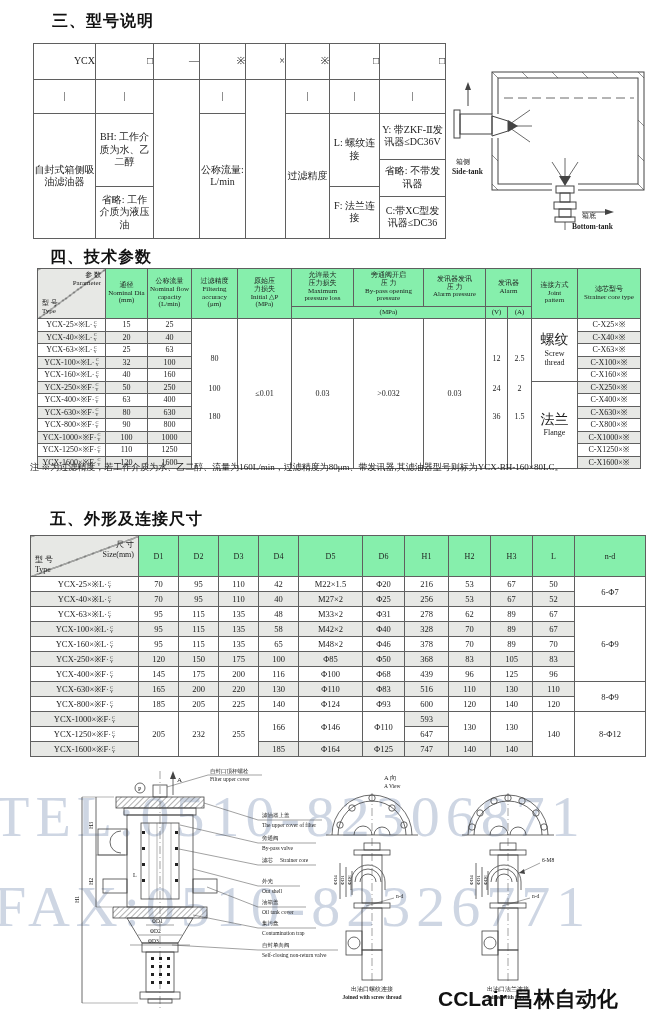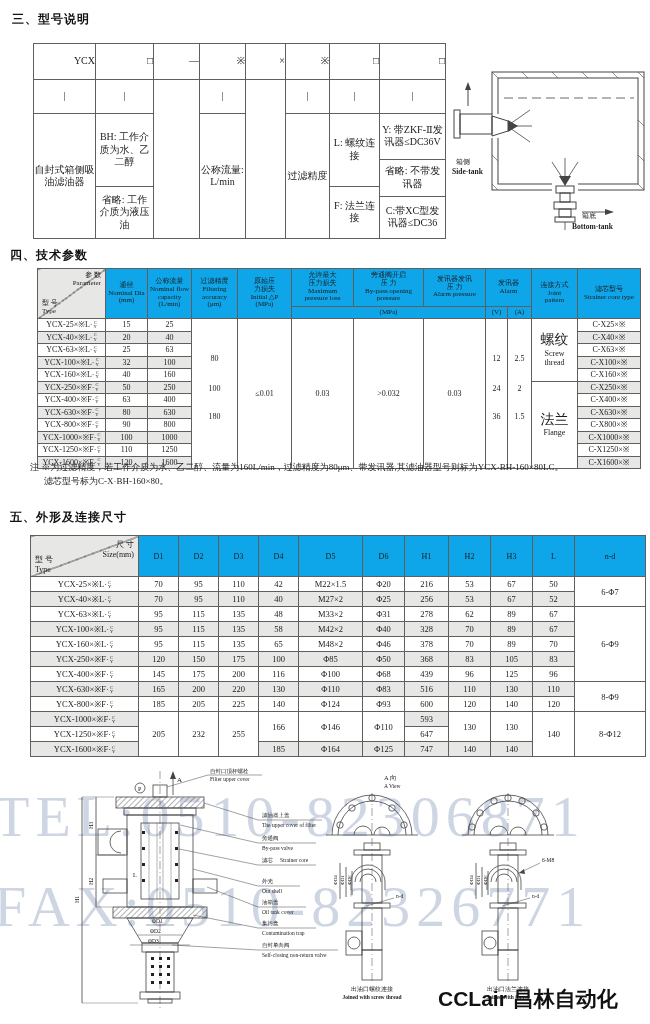--- a/index.html
+++ b/index.html
@@ -1,25 +1,25 @@
 <!DOCTYPE html>
 <html><head>
 <meta charset="utf-8">
 <style>
   html,body{margin:0;padding:0;}
   body{
     width:650px;height:1024px;position:relative;background:#ffffff;
     font-family:"Liberation Serif","DejaVu Serif",serif;color:#1c1c1c;
     overflow:hidden;
   }
-  .sec-title{position:absolute;font-size:12px;font-weight:bold;color:#111;letter-spacing:1px;}
+  .sec-title{position:absolute;font-size:16px;font-weight:bold;color:#111;letter-spacing:1px;margin-left:40px;}
   
   table{border-collapse:collapse;table-layout:fixed;background:#fff;}
   td,th{border:1px solid #5f5f5f;padding:0;text-align:center;vertical-align:middle;font-weight:normal;overflow:hidden;}
-  .hdr{background:#0ea5e9;}
+  .hdr{background:#86efac;}
   .shade{background:#e7e8e5;}
   .pre{white-space:pre-line;}
   
   #model-table{position:absolute;left:33px;top:43px;width:412px;font-size:10px;}
   #model-table td{font-size:10px;line-height:1.25;}
   .sym-row td{height:35px;font-size:11px;text-align:right;}
   .bar-row td{height:33px;font-size:10px;}
   .desc-row td{height:124px;}
   .splitcell{padding:0 !important;}
   .splitcell .part{display:flex;align-items:center;justify-content:center;padding:1px 2px;box-sizing:border-box;}
@@ -369,21 +369,20 @@
           </span></td>
         <td class="shade">120</td>
         <td class="shade">1600</td>
         <td class="shade">C-X1600×※</td>
       </tr>
     </tbody>
 </table>
 
 <div id="note">
   <div>注 ※为过滤精度，若工作介质为水、乙二醇、流量为160L/min，过滤精度为80μm、带发讯器,其滤油器型号则标为YCX·BH-160×80LC。</div>
-  <div class="l2">滤芯型号标为C-X·BH-160×80。</div>
 </div>
 
 <table id="dim-table">
   <colgroup>
       <col style="width:108px">
       <col style="width:40px">
       <col style="width:40px">
       <col style="width:40px">
       <col style="width:40px">
       <col style="width:64px">

